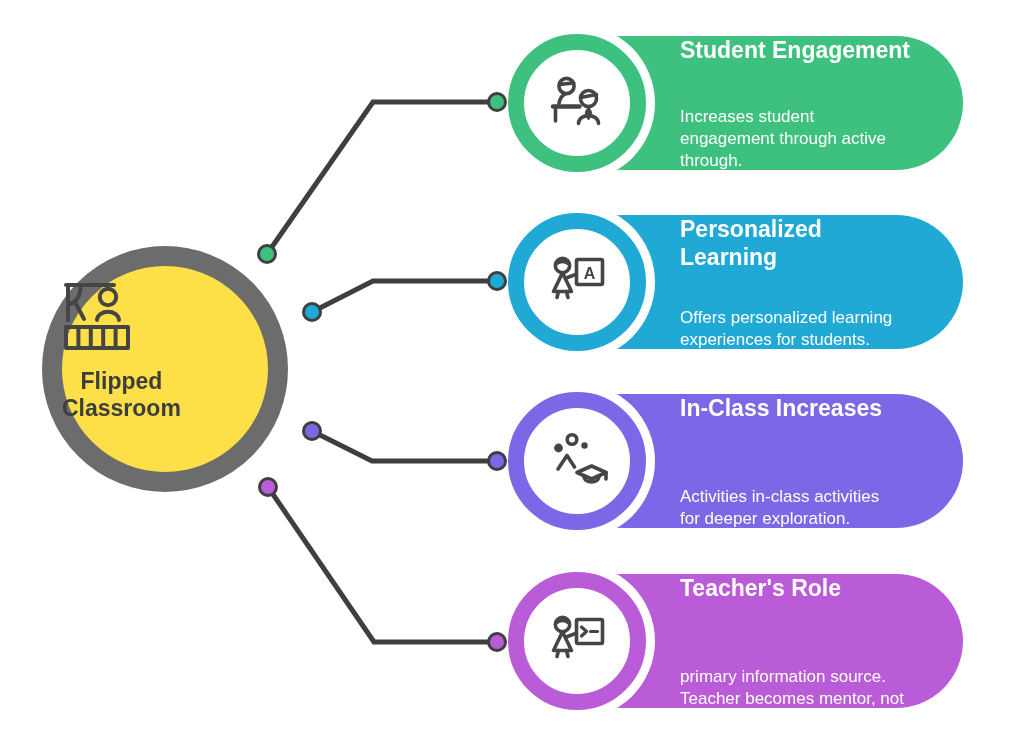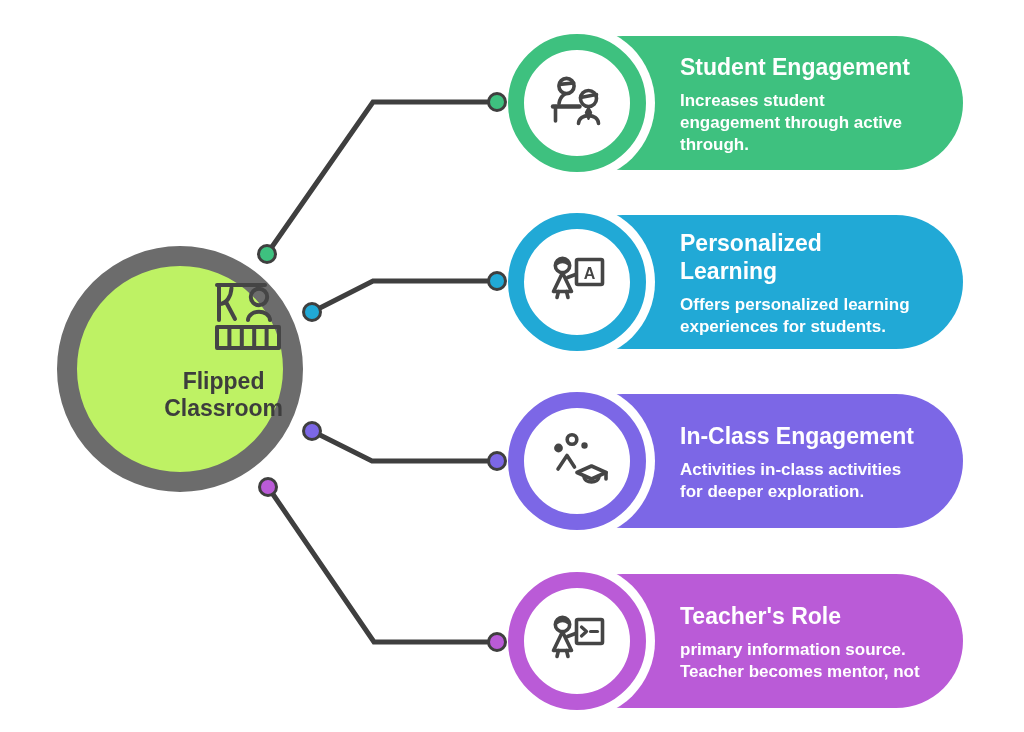--- a/index.html
+++ b/index.html
@@ -5,23 +5,23 @@
   * { margin:0; padding:0; box-sizing:border-box; }
   html,body { background:#ffffff; }
   .canvas {
     position:relative; width:1024px; height:732px; background:#ffffff;
     font-family:"Liberation Sans", sans-serif; overflow:hidden;
   }
   .wires { position:absolute; left:0; top:0; pointer-events:none; }
 
   
   .hub {
-    position:absolute; left:57px; top:246px; width:246px; height:246px;
-    border:20px solid #6c6c6c; border-radius:50%; background:#bef264;
-    display:flex; flex-direction:column; align-items:flex-end;
+    position:absolute; left:42px; top:246px; width:246px; height:246px;
+    border:20px solid #6c6c6c; border-radius:50%; background:#fde047;
+    display:flex; flex-direction:column; align-items:flex-start;
   }
   .hub-icon { margin-top:14px; }
   .hub-title {
     margin-top:16px; font-size:23px; font-weight:bold; line-height:27px;
     color:#3d3d3d; text-align:center;
   }
 
   
   .row { position:absolute; left:508px; width:455px; height:138px; }
   .pill {
@@ -29,24 +29,24 @@
     border-radius:67px;
   }
   .badge {
     position:absolute; left:0; top:0; width:138px; height:138px;
     border-width:16px; border-style:solid; border-radius:50%;
     background:#fff; box-shadow:0 0 0 9px #ffffff;
     display:flex; align-items:center; justify-content:center;
   }
   .content {
     position:absolute; left:172px; right:18px; top:2px; height:136px;
-    display:flex; flex-direction:column; justify-content:center;
+    display:flex; flex-direction:column; justify-content:space-between;
   }
   .card-title { font-size:23px; font-weight:bold; line-height:28px; color:#ffffff; margin-bottom:9px; }
-  .card-desc  { font-size:17px; line-height:22px; color:#ffffff;font-weight:bold; }
+  .card-desc  { font-size:17px; line-height:22px; color:#ffffff; }
   .ln { display:block; }
 
   
   .dot {
     position:absolute; width:20px; height:20px; border-radius:50%;
     border:3px solid #3f3f3f; background:#fff;
   }
   svg.icon { display:block; }
 </style>
 </head>
@@ -140,21 +140,21 @@
         <circle cx="26" cy="9.5" r="4.8"></circle>
         <circle cx="38.5" cy="15.5" r="3.2" fill="#454545" stroke="none"></circle>
         <path d="M12,39 L21,25.5 L28.5,37"></path>
         <path d="M31,42.5 L45.5,36 L60,42.5 L45.5,49 Z"></path>
         <path d="M38,46 C38,54 53,54 53,46"></path>
         <path d="M60,42.5 V49"></path>
       </svg>
     </div>
     <div class="content">
       <div class="card-title">
-        <span class="ln">In-Class Engagement</span>
+        <span class="ln">In-Class Increases</span>
         <span class="ln"></span>
       </div>
       <div class="card-desc">
         <span class="ln">Activities in-class activities</span>
         <span class="ln">for deeper exploration.</span>
         <span class="ln"></span>
       </div>
     </div>
   </div>
 

